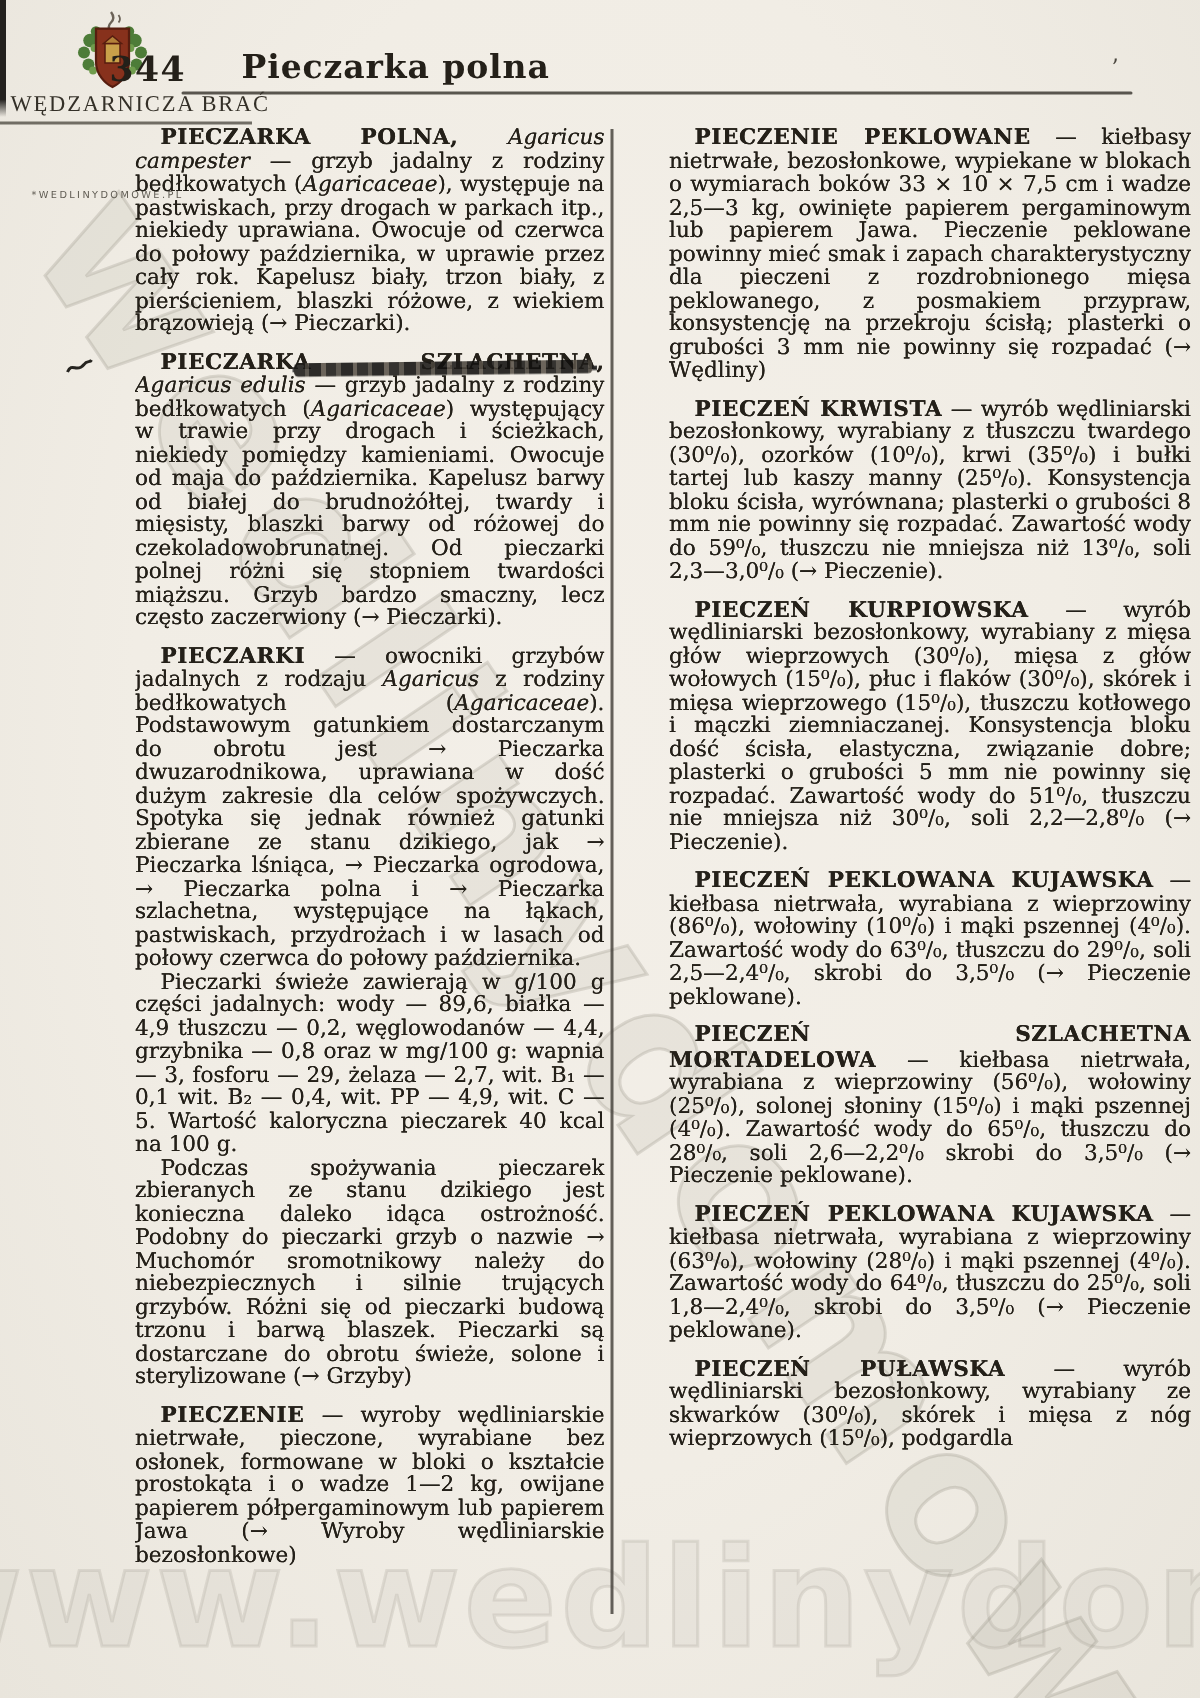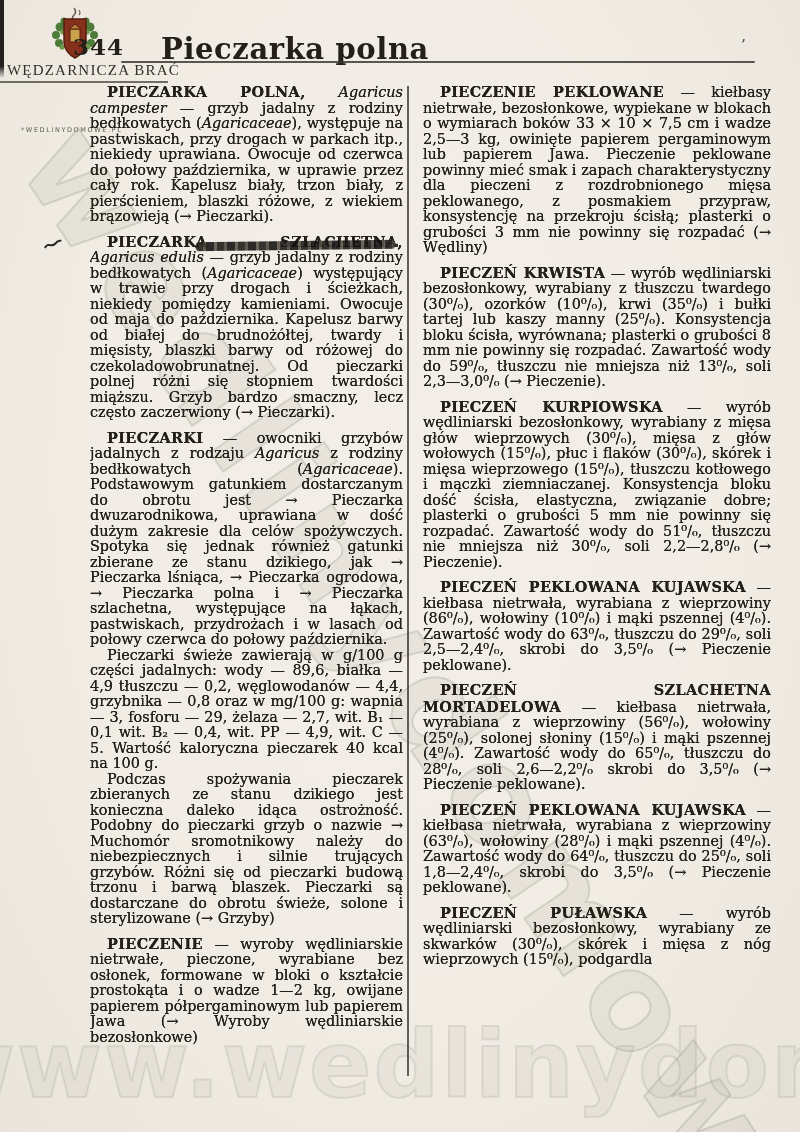--- a/index.html
+++ b/index.html
@@ -28,31 +28,31 @@
     position:absolute;left:196px;top:241px;width:199px;height:9px;z-index:3;
     background:repeating-linear-gradient(90deg,#1c1a17 0 7px,#4a453d 7px 10px,#11100e 10px 18px,#5a5349 18px 21px);
     border-radius:3px;transform:rotate(-0.7deg);opacity:.88;filter:blur(.3px);
     box-shadow:6px 1px 0 -3px #222,-4px 0 0 -3px #333;
   }
   .penmark{position:absolute;left:44px;top:238px;z-index:3;}
   .stray{position:absolute;left:741px;top:36px;font-size:15px;color:#4a463e;}
   
   .logo{position:absolute;left:44px;top:5px;z-index:4;}
   .pageno{position:absolute;left:73px;top:33px;font-size:23px;font-weight:bold;letter-spacing:1px;z-index:5;text-align:center;}
-  .running-title{position:absolute;left:161px;top:32px;font-size:29px;font-weight:bold;letter-spacing:.6px;}
+  .running-title{position:absolute;left:161px;top:32px;font-size:22px;font-weight:bold;letter-spacing:.6px;}
   .header-rule{position:absolute;left:121px;top:61px;width:634px;height:2px;background:var(--rule);opacity:.85;border-radius:1px;}
   .stamp-name{position:absolute;left:7px;top:62px;font-size:15px;letter-spacing:1.2px;color:var(--stamp);font-family:"Liberation Serif","DejaVu Serif",serif;z-index:4;text-align:right;}
   .stamp-rule{position:absolute;left:0;top:81px;width:168px;height:1.5px;background:#514d45;opacity:.8;}
   .stamp-url{position:absolute;left:21px;top:84px;font-size:6.5px;letter-spacing:1.6px;color:#5f5b52;font-family:"DejaVu Sans","Liberation Sans",sans-serif;margin-top:42px;}
   
   .col{position:absolute;top:84px;height:1002px;overflow:hidden;z-index:2;
        font-size:14.4px;line-height:15.5px;text-align:justify;
        text-shadow:0 0 .4px currentColor;}
   .col-left{left:90px;width:313px;}
-  .col-right{left:423px;width:348px;}
+  .col-right{left:446px;width:348px;}
   .divider{position:absolute;left:407px;top:86px;width:1.6px;height:990px;background:var(--rule);opacity:.8;z-index:2;}
   .entry{margin:0;}
   .entry + .entry{margin-top:9px;}
   .para{margin:0;text-indent:17px;}
   .hw{font-weight:bold;letter-spacing:.4px;}
   .lat{font-style:italic;}
 </style>
 </head>
 <body>
 

